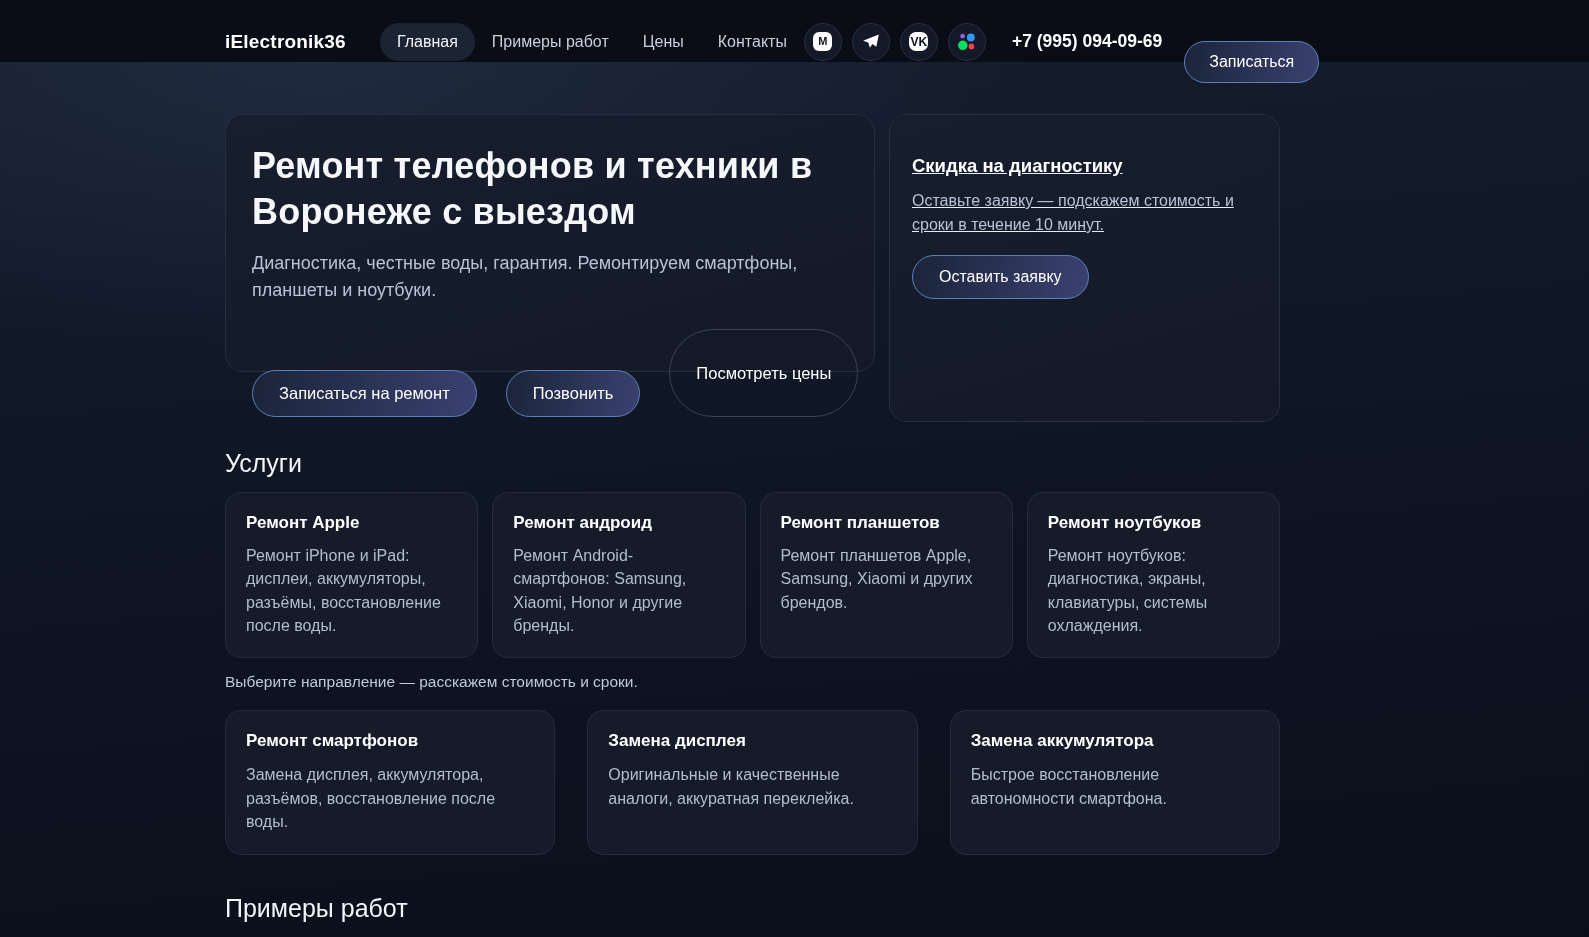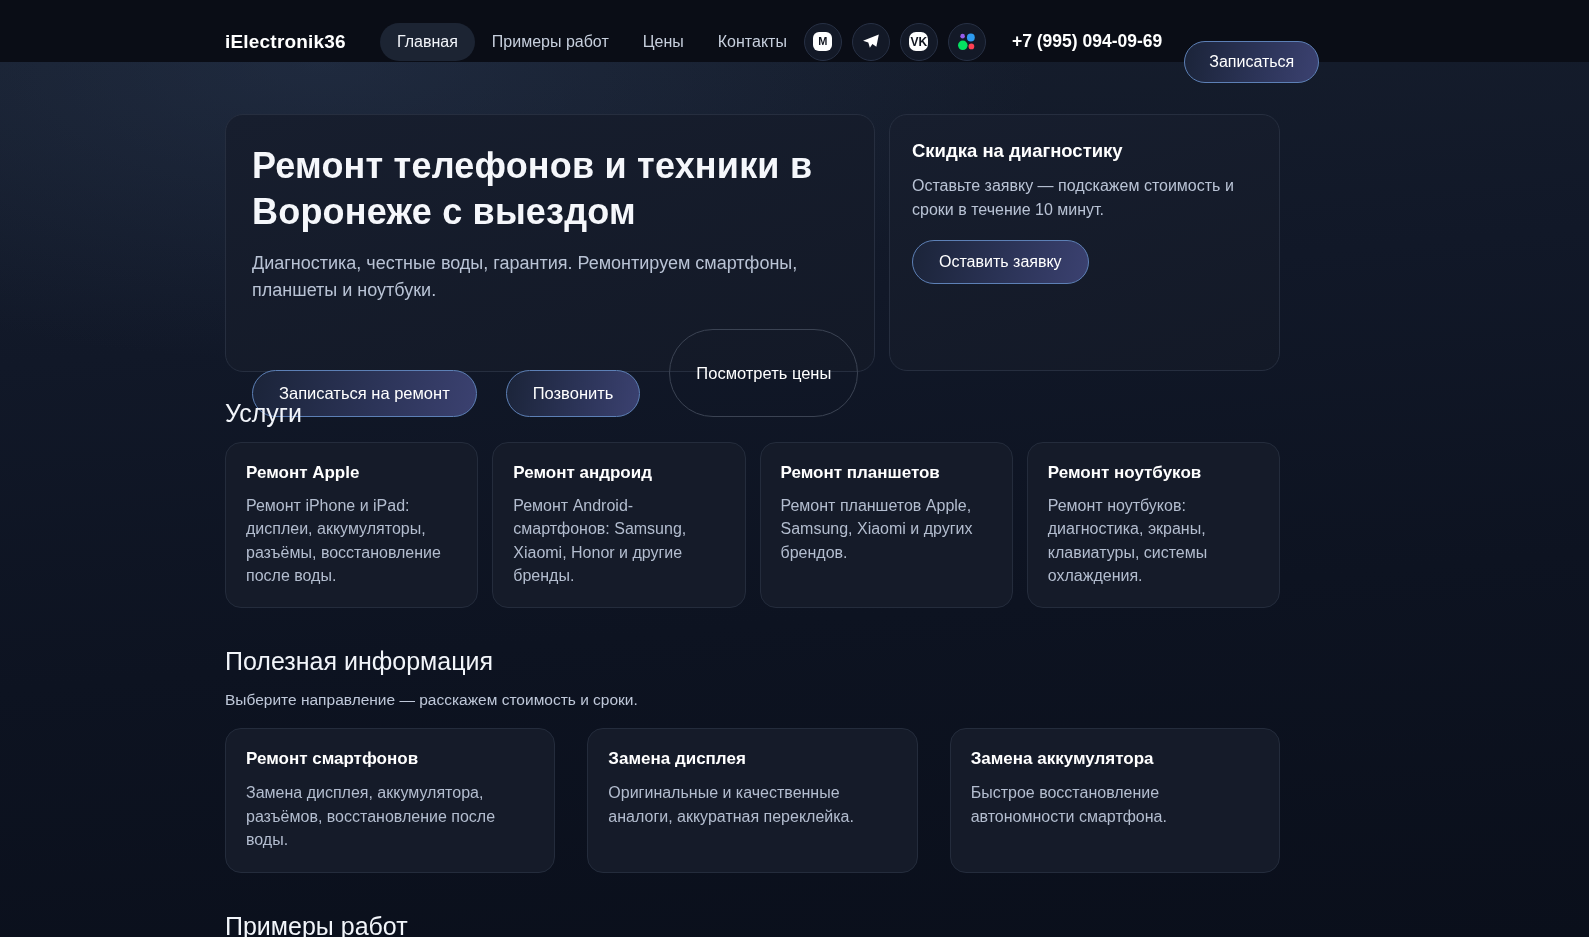--- a/index.html
+++ b/index.html
@@ -65,21 +65,21 @@
     background:linear-gradient(165deg, #171e2e 0%, #131927 100%);
     border:1px solid #262e3f; border-radius:18px;
   }
   .hero-card { width:650px; height:258px; padding:28px 26px; }
   .hero-title { font-size:36px; line-height:1.28; font-weight:bold; color:#f5f7fb; letter-spacing:.2px; }
   .hero-sub { margin-top:15px; font-size:18px; line-height:1.5; color:#b9c3d5; max-width:560px; }
   .hero-actions { margin-top:25px; display:flex; gap:29px; }
   .hero-btn { padding:13px 26px; font-size:16.5px; }
   .btn-outline { background:transparent; border:1px solid #3b4353; }
 
-  .discount-card { flex:1; height:257px; padding:25px 22px; }
+  .discount-card { flex:1; height:308px; padding:40px 22px;text-decoration:underline; }
   .discount-title { font-size:18.5px; font-weight:bold; color:#ffffff; }
   .discount-text { margin-top:12px; font-size:16px; line-height:1.5; color:#b9c3d5; max-width:340px; }
   .discount-btn { margin-top:18px; padding:12px 26px; font-size:16px; }
 
   
   .section-heading { font-size:25px; font-weight:normal; color:#f2f5fa; }
   .services-heading { margin-top:27px; }
   .services-grid { margin-top:14px; display:grid; grid-template-columns:repeat(4,1fr); gap:14px; }
   .card {
     background:#151b29; border:1px solid #242c3c; border-radius:16px;
@@ -180,21 +180,20 @@
     <div class="card service-card">
       <div class="card-title">Ремонт планшетов</div>
       <p class="card-text">Ремонт планшетов Apple, Samsung, Xiaomi и других брендов.</p>
     </div>
     <div class="card service-card">
       <div class="card-title">Ремонт ноутбуков</div>
       <p class="card-text">Ремонт ноутбуков: диагностика, экраны, клавиатуры, системы охлаждения.</p>
     </div>
   </section>
 
-  <h2 class="section-heading info-heading">Полезная информация</h2>
   <p class="info-sub">Выберите направление — расскажем стоимость и сроки.</p>
   <section class="info-grid">
     <div class="card info-card">
       <div class="card-title">Ремонт смартфонов</div>
       <p class="card-text">Замена дисплея, аккумулятора, разъёмов, восстановление после воды.</p>
     </div>
     <div class="card info-card">
       <div class="card-title">Замена дисплея</div>
       <p class="card-text">Оригинальные и качественные аналоги, аккуратная переклейка.</p>
     </div>

